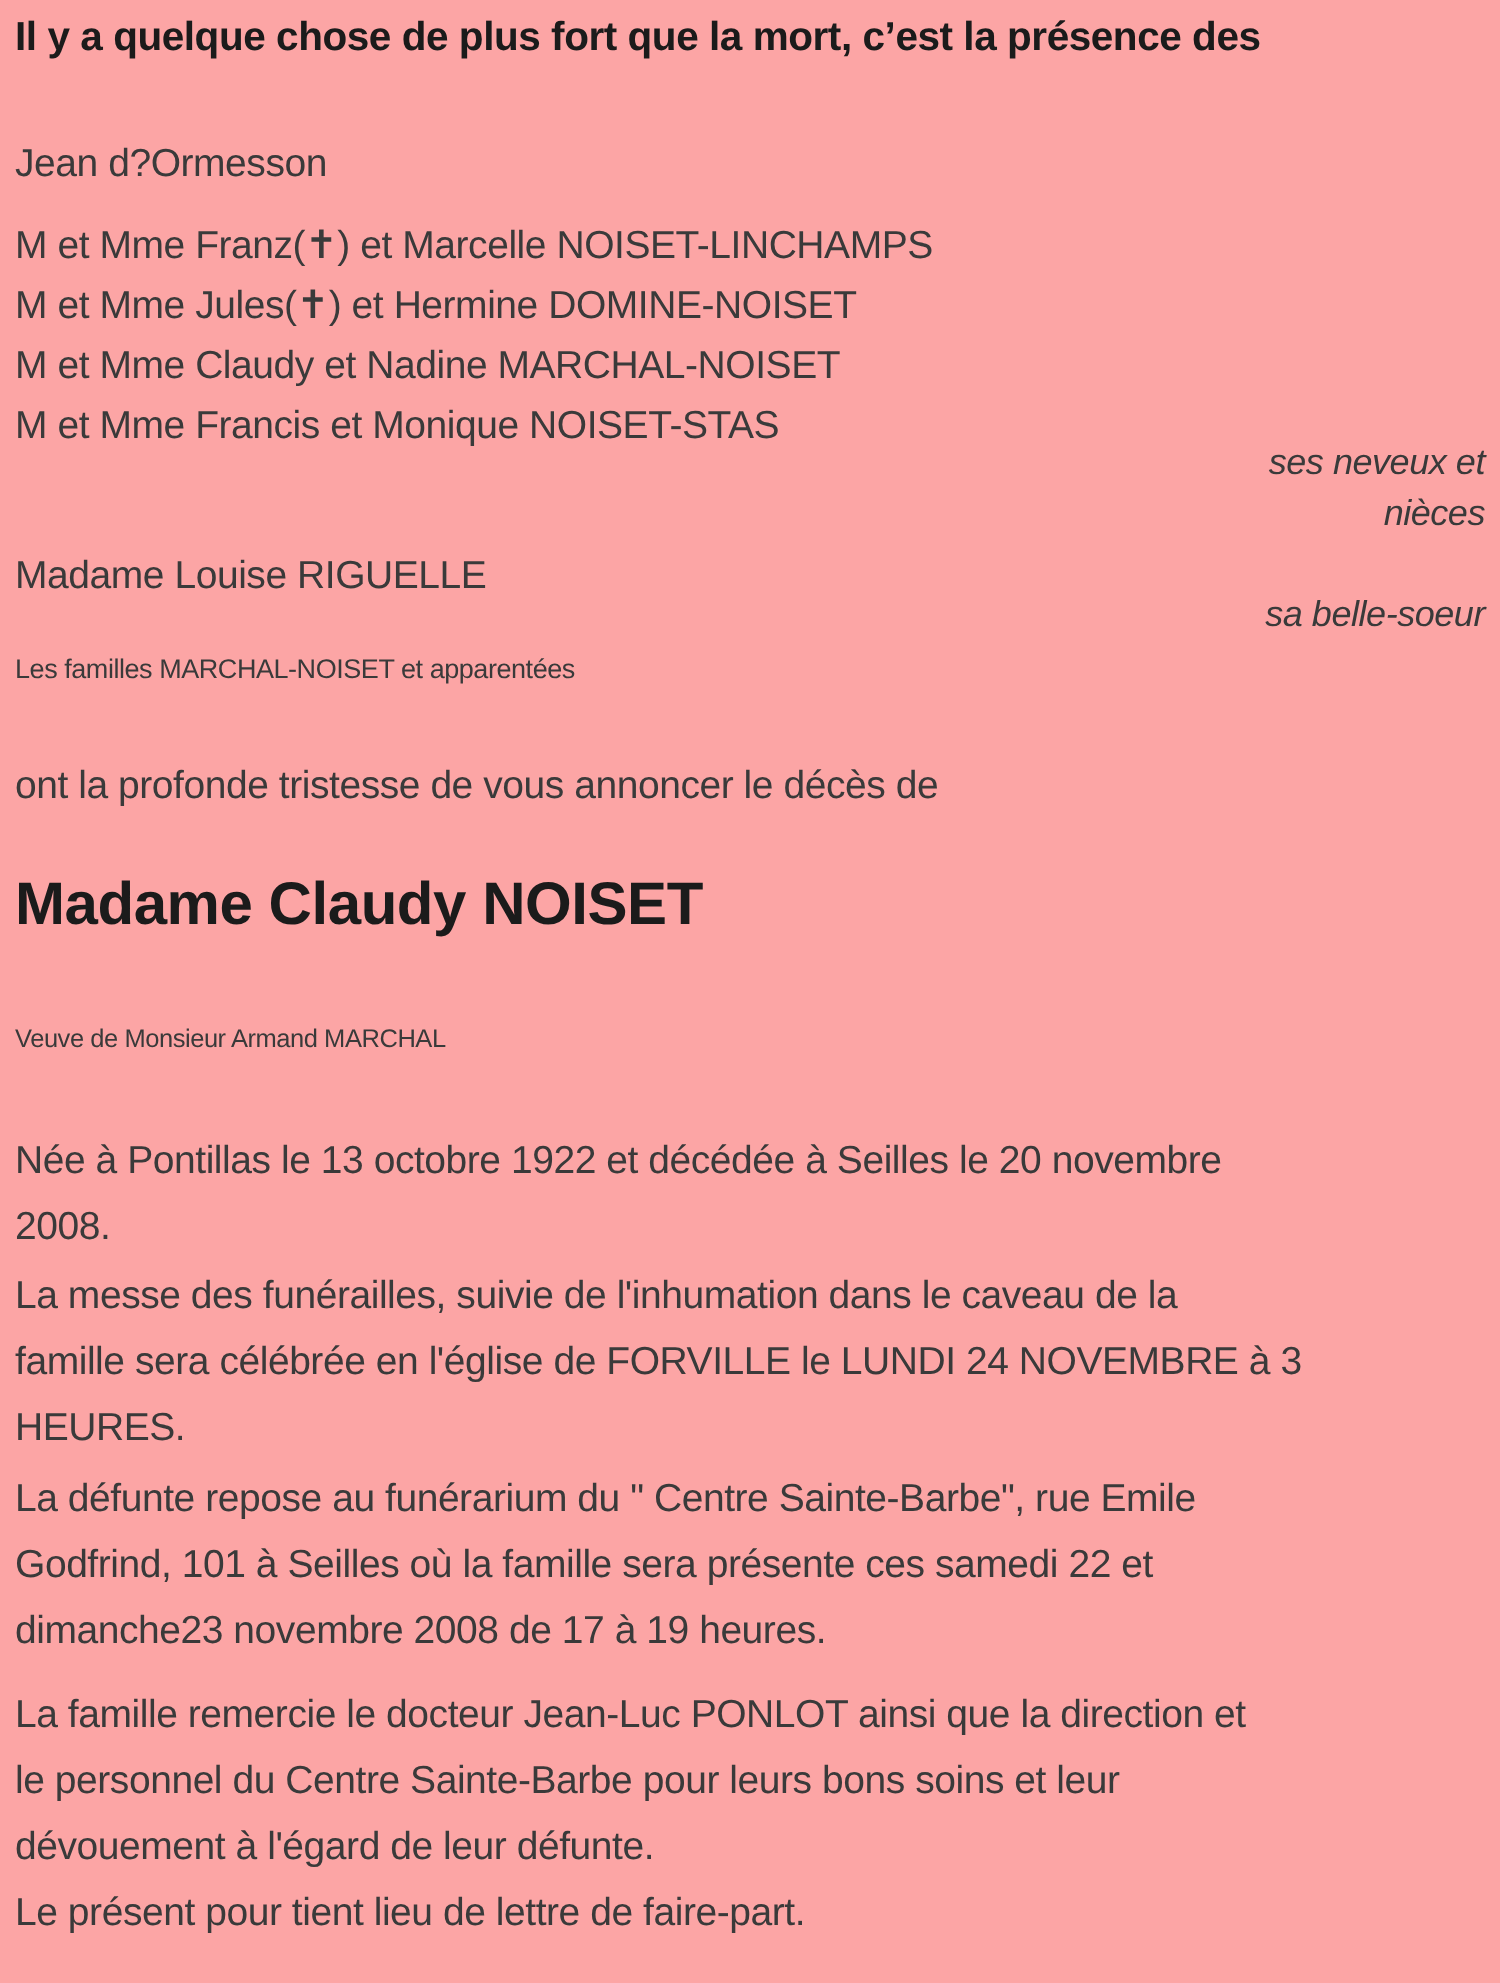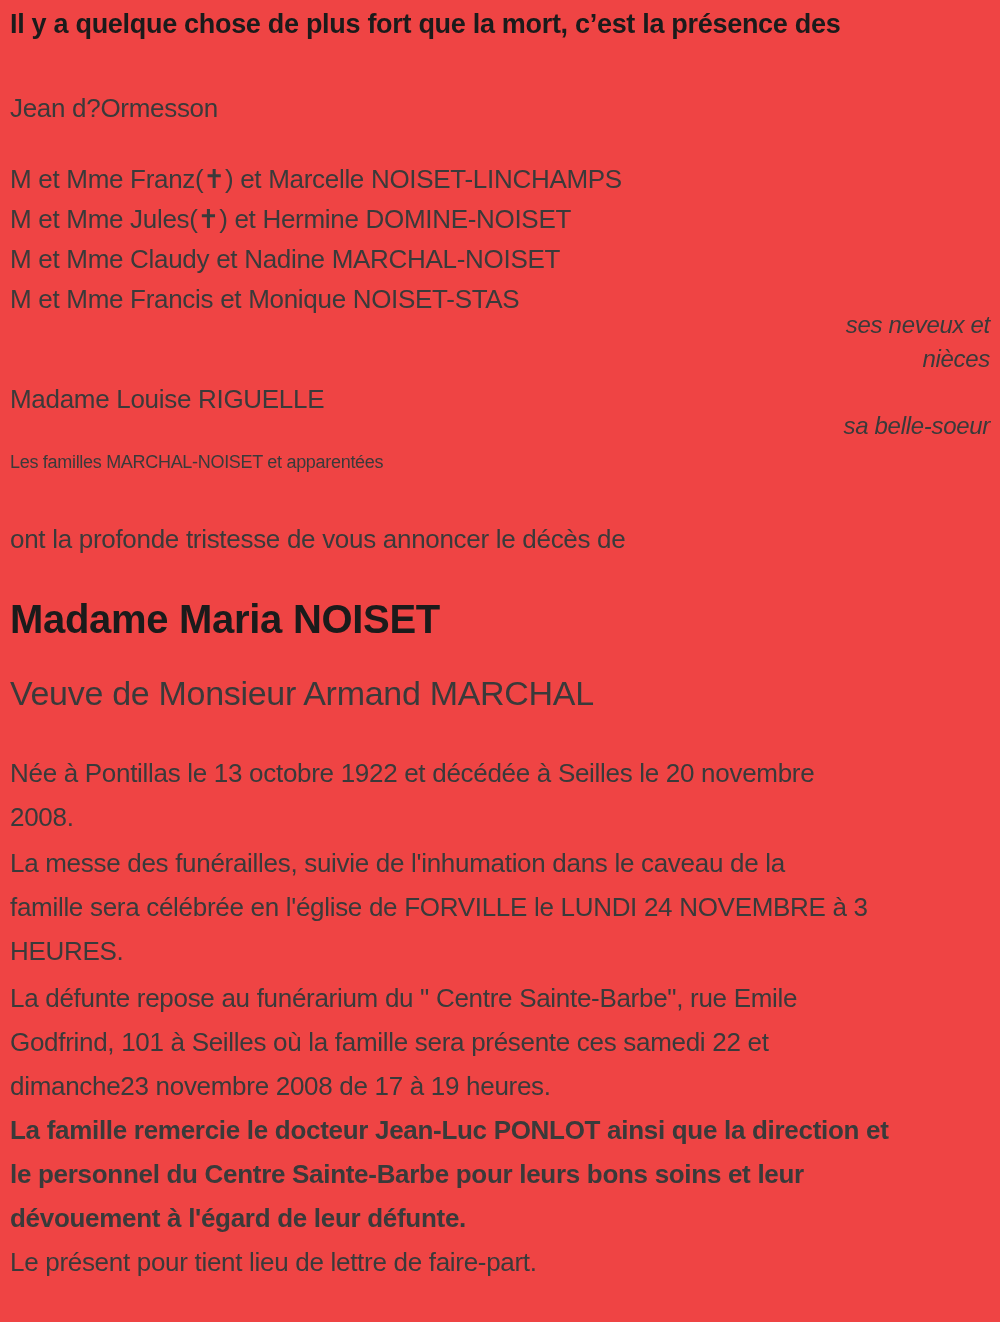--- a/index.html
+++ b/index.html
@@ -5,39 +5,39 @@
   html, body {
     margin: 0;
     padding: 0;
     background: #ffffff;
   }
   .page {
     width: 1000px;
     height: 1322px;
     box-sizing: border-box;
     padding: 3px 10px 0 10px;
-    background: #ef4444;
+    background: #fca5a5;
     font-family: "Liberation Sans", "DejaVu Sans", sans-serif;
     color: #3a3a3a;
     letter-spacing: -0.3px;
     overflow: hidden;
   }
   .quote {
     font-size: 27px;
     line-height: 42px;
     font-weight: 700;
     color: #1b1b1b;
   }
   .author {
     margin-top: 46px;
     font-size: 26px;
     line-height: 34px;
   }
   .relatives {
-    margin-top: 34px;
+    margin-top: 18px;
   }
   .relatives .line {
     font-size: 26px;
     line-height: 40px;
   }
   .relation-right {
     text-align: right;
     font-style: italic;
     font-size: 24px;
     line-height: 34px;
@@ -47,27 +47,27 @@
   .relation-2 { margin-top: -8px; }
   .families { margin-top: 1px; font-size: 18px; line-height: 36px; }
   .announce { margin-top: 41px; font-size: 26px; line-height: 36px; }
   .deceased-name {
     margin: 38px 0 0 0;
     font-size: 40px;
     line-height: 48px;
     font-weight: 700;
     color: #1b1b1b;
   }
-  .widow { margin-top: 32px; font-size: 34px; line-height: 36px; }
+  .widow { margin-top: 48px; font-size: 17px; line-height: 36px; }
   .para { margin-top: 2px; }
   .para .line { font-size: 26px; line-height: 44px; }
   .para-birth { margin-top: 40px; }
   .para-funeral { margin-top: 2px; }
   .para-repose { margin-top: 3px; }
-  .para-thanks { margin-top: 0; font-weight: bold; }
+  .para-thanks { margin-top: 12px; }
   .closing { margin-top: 0; font-size: 26px; line-height: 44px; }
 </style>
 </head>
 <body>
 
 <div class="page">
 
   <div class="quote">
     <div class="line">Il y a quelque chose de plus fort que la mort, c’est la présence des</div>
   </div>
@@ -87,21 +87,21 @@
   </div>
 
   <div class="sister">Madame Louise RIGUELLE</div>
 
   <div class="relation-right relation-2">sa belle-soeur</div>
 
   <div class="families">Les familles MARCHAL-NOISET et apparentées</div>
 
   <div class="announce">ont la profonde tristesse de vous annoncer le décès de</div>
 
-  <h1 class="deceased-name">Madame Maria NOISET</h1>
+  <h1 class="deceased-name">Madame Claudy NOISET</h1>
 
   <div class="widow">Veuve de Monsieur Armand MARCHAL</div>
 
   <div class="para para-birth">
     <div class="line">Née à Pontillas le 13 octobre 1922 et décédée à Seilles le 20 novembre</div>
     <div class="line">2008.</div>
   </div>
 
   <div class="para para-funeral">
     <div class="line">La messe des funérailles, suivie de l'inhumation dans le caveau de la</div>

